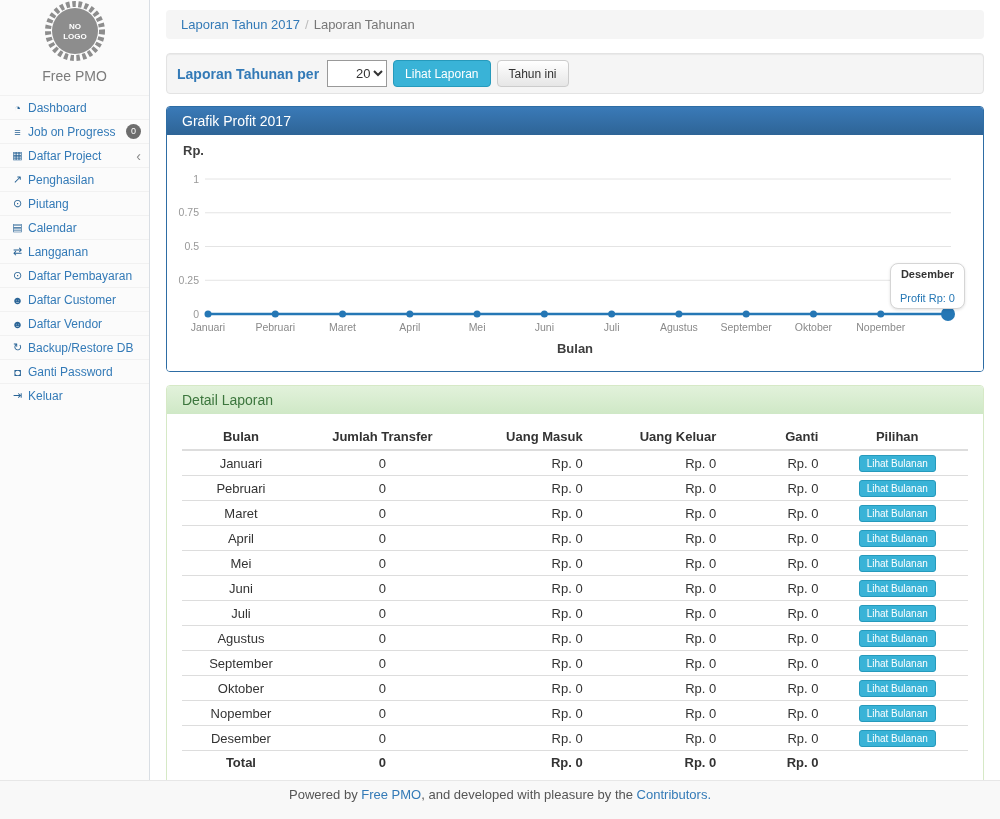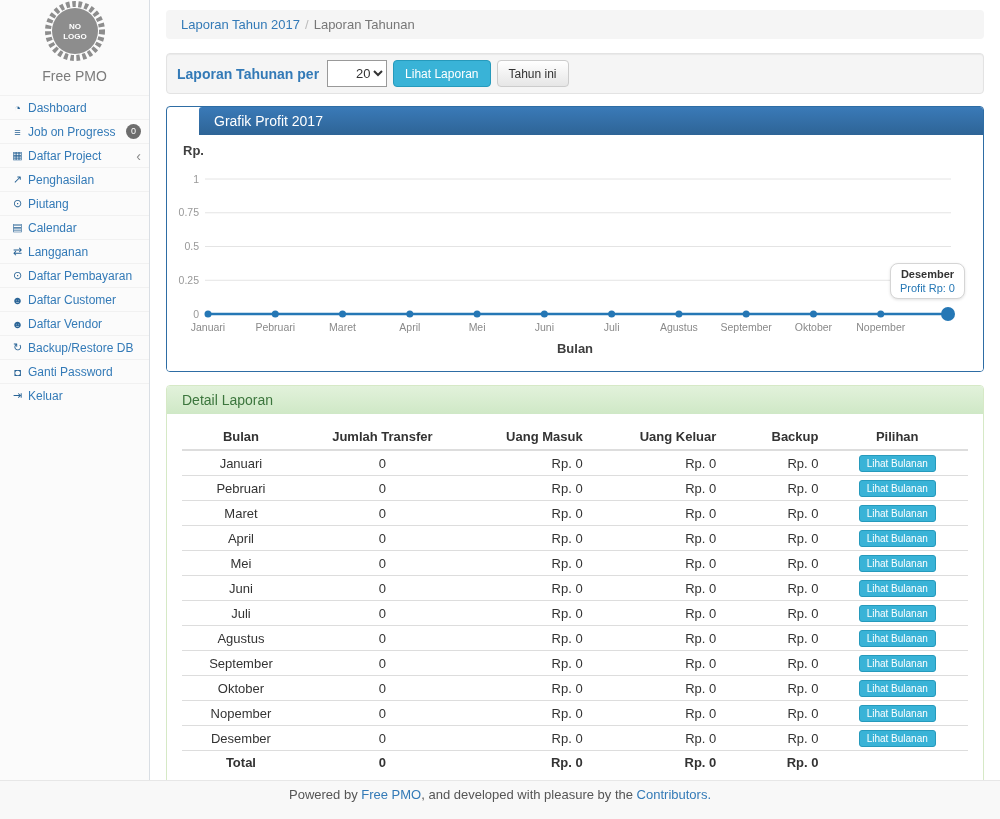--- a/index.html
+++ b/index.html
@@ -26,31 +26,31 @@
   .well { background:#f5f5f5; border:1px solid #e3e3e3; border-radius:4px; padding:6px 10px; display:flex; align-items:center; gap:6px; margin-bottom:12px; box-shadow:inset 0 1px 1px rgba(0,0,0,.05); }
   .well-label { color:#337ab7; font-weight:bold; font-size:14px; margin-right:2px; }
   .year-select { height:27px; width:60px; font-size:13px; border:1px solid #999; background:#fff; color:#333;padding-left:24px; }
   .btn { height:27px; padding:0 11px; font-size:12px; border-radius:4px; cursor:pointer; font-family:"Liberation Sans",sans-serif; }
   .btn-info { background:#39b3d7; border:1px solid #269abc; color:#fff; }
   .btn-default { background:linear-gradient(#ffffff,#e6e6e6); border:1px solid #ccc; color:#333; }
 
   .panel { border-radius:4px; margin-bottom:13px; }
   .panel-heading { height:28px; line-height:28px; padding:0 15px; font-size:14px; border-radius:3px 3px 0 0; }
   .panel-primary { border:1px solid #2e6da4; }
-  .panel-primary .panel-heading { background:linear-gradient(#3a7ab8,#2e6496); color:#fff;margin-left:32px; }
+  .panel-primary .panel-heading { background:linear-gradient(#3a7ab8,#2e6496); color:#fff; }
   .panel-success { border:1px solid #d6e9c6; }
   .panel-success .panel-heading { background:linear-gradient(#e2f2db,#cfe8c6); color:#3c763d; }
 
   .chart-body { position:relative; height:236px; background:#fff; border-radius:0 0 3px 3px; }
   .y-label { position:absolute; left:16px; top:8px; font-weight:bold; font-size:13px; color:#404040; }
   .x-label { position:absolute; left:0; right:0; top:206px; text-align:center; font-weight:bold; font-size:13px; color:#404040; }
   #chart-svg { position:absolute; left:0; top:0; }
   .m-tooltip { position:absolute; right:18px; top:128px; background:#fff; border:1px solid #d5d5d5; border-radius:8px; padding:4px 9px; text-align:center; box-shadow:0 1px 3px rgba(0,0,0,.12); }
   .tt-title { font-weight:bold; font-size:11px; color:#333; }
-  .tt-val { font-size:11px; color:#2577b5; margin-top:2px; }
+  .tt-val { font-size:11px; color:#2577b5; margin-top:12px; }
 
   .table-body { background:#fff; padding:10px 15px 12px; border-radius:0 0 3px 3px; }
   table { width:100%; border-collapse:collapse; font-size:13px; color:#333; }
   th { border-bottom:2px solid #ddd; padding:5px 8px; font-weight:bold; }
   td { border-top:1px solid #ddd; padding:3px 8px; line-height:17px; }
   .ta-c { text-align:center; } .ta-r { text-align:right; }
   .total-row td { font-weight:bold; }
   .btn-xs { background:#39b3d7; border:1px solid #269abc; color:#fff; border-radius:3px; font-size:10px; padding:2px 7px; cursor:pointer; font-family:"Liberation Sans",sans-serif; }
 
   .footer { position:absolute; left:0; right:0; bottom:0; height:39px; background:#f8f8f8; border-top:1px solid #e7e7e7; text-align:center; font-size:13px; color:#555; line-height:28px; }
@@ -229,21 +229,21 @@
             <col style="width:17%">
               <col style="width:13%">
               <col style="width:18%">
           </colgroup>
           <thead>
             <tr>
               <th class="ta-c">Bulan</th>
               <th class="ta-c">Jumlah Transfer</th>
               <th class="ta-r">Uang Masuk</th>
               <th class="ta-r">Uang Keluar</th>
-              <th class="ta-r">Backup</th>
+              <th class="ta-r">Ganti</th>
               <th class="ta-c">Pilihan</th>
             </tr>
           </thead>
           <tbody>
 
               <tr>
                 <td class="ta-c">Januari</td>
                 <td class="ta-c">0</td>
                 <td class="ta-r">Rp. 0</td>
                 <td class="ta-r">Rp. 0</td>

